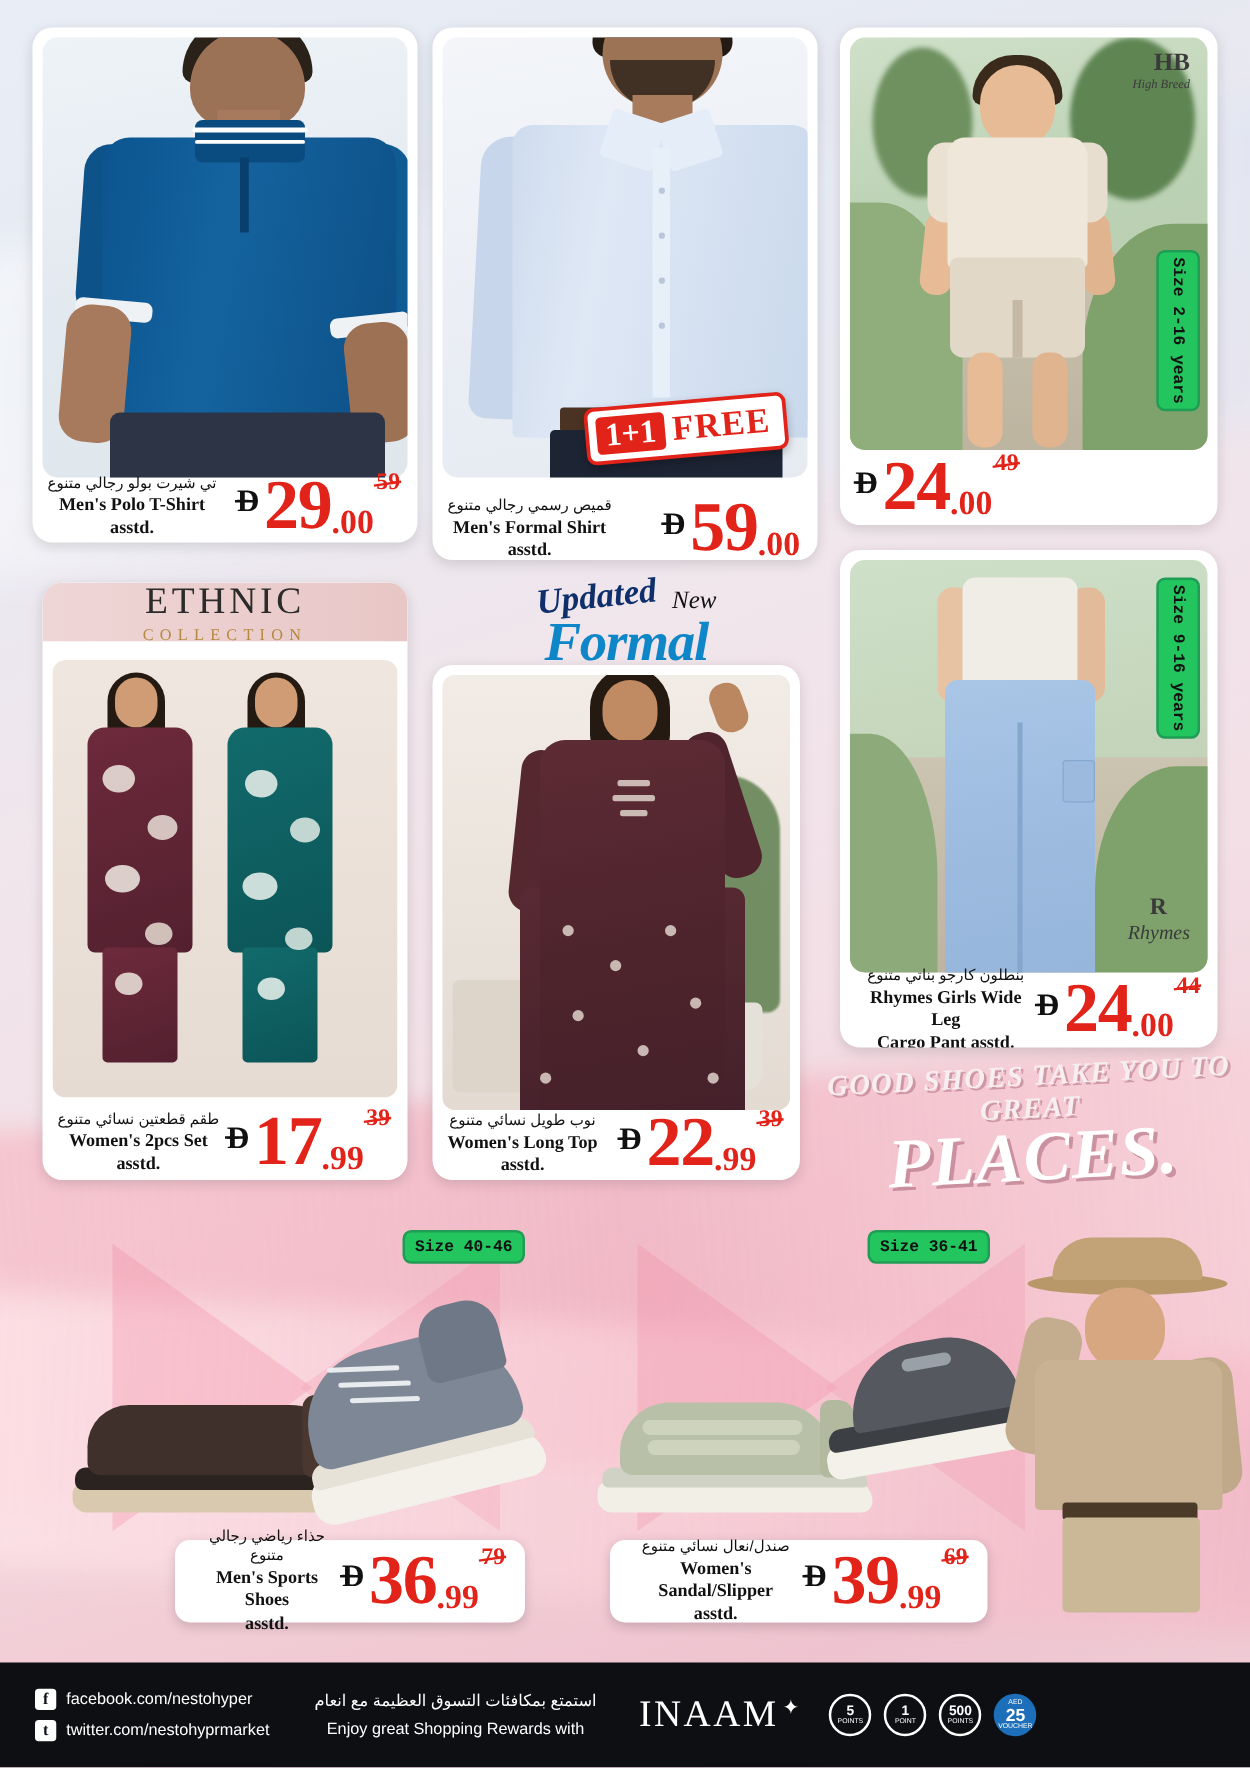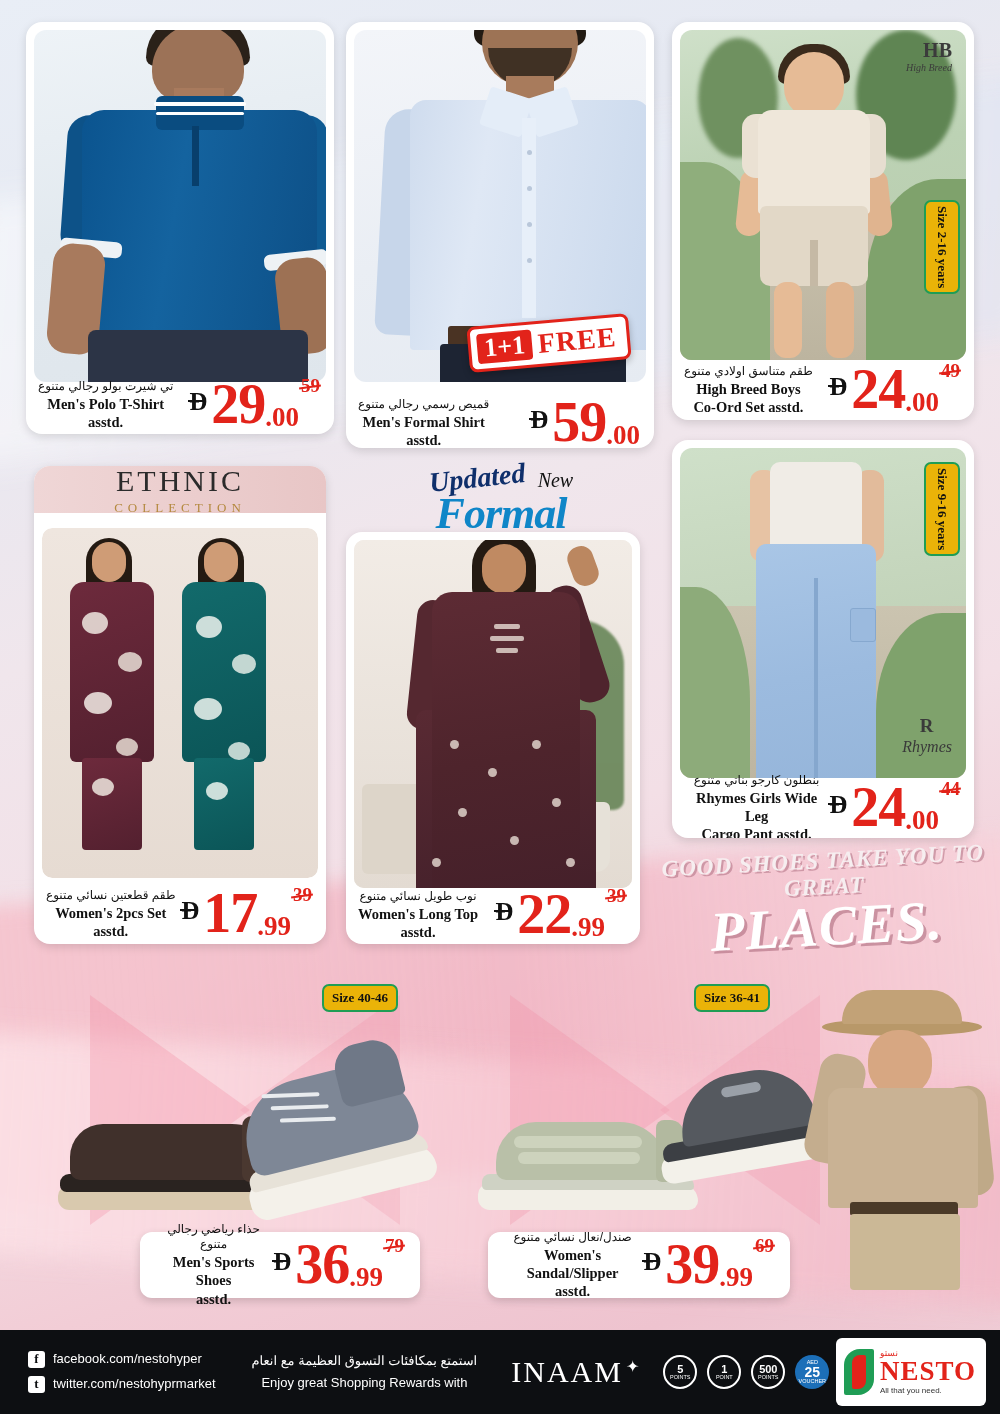--- a/index.html
+++ b/index.html
@@ -82,23 +82,23 @@
   }
   .old::after {
     content: ""; position: absolute; left: -2px; top: 48%; width: 114%; height: 2px;
     background: #e2231a; transform: rotate(-8deg);
   }
   .price-main { display: flex; align-items: flex-end; }
 
   
   .size-pill {
     position: absolute;
-    background: #eab308; border: 2px solid #1f9d55; color: #111;
+    background: #22c55e; border: 2px solid #1f9d55; color: #111;
     border-radius: 7px; font-size: 13px; font-weight: bold;
-    font-family: Liberation Serif, serif;
+    font-family: Liberation Mono, monospace;
     padding: 4px 8px; white-space: nowrap;
   }
   .size-pill.vert { writing-mode: vertical-rl; }
 
   
   .c1bg { background: linear-gradient(170deg,#eef3f7 0%, #e2e9ef 55%, #dfe6ec 100%); }
   .polo-head { position:absolute; left:118px; top:-6px; width:92px; height:78px; background:#9c7257; border-radius:46px 46px 30px 30px; }
   .polo-hair { position:absolute; left:112px; top:-16px; width:104px; height:52px; background:#2a2119; border-radius:52px 52px 10px 10px; }
   .polo-neck { position:absolute; left:140px; top:58px; width:50px; height:40px; background:#a87a5d; }
   .polo-body {
@@ -477,25 +477,20 @@
         <div class="brand-hb">
           <span>HB</span>
           <small>High Breed</small>
         </div>
         <div class="size-pill vert" style="right:6px; top:170px;">
           <span>Size 2-16 years</span>
         </div>
       </div>
     </div>
     <div class="priceblock" style="height:60px;">
-      <div class="names">
-        <div class="name-ar">طقم متناسق اولادي متنوع</div>
-        <div class="name-en">High Breed Boys</div>
-        <div class="name-en">Co-Ord Set asstd.</div>
-      </div>
       <div class="price-wrap">
         <span class="dirham">Ð</span>
         <div class="price-main">
           <span class="pnum">24</span>
           <span class="pdec">.00</span>
           <span class="old" style="margin-left:2px;margin-top:-4px;">49</span>
         </div>
       </div>
     </div>
   </div>
@@ -757,23 +752,15 @@
         <span>500</span>
         <small>POINTS</small>
       </div>
       <div class="coin blue">
         <small>AED</small>
         <b>25</b>
         <small>VOUCHER</small>
       </div>
     </div>
 
-    <div class="nesto">
-      <div class="leaf"></div>
-      <div class="ntxt">
-        <div class="n0">نستو</div>
-        <div class="n1">NESTO</div>
-        <div class="n2">All that you need.</div>
-      </div>
-    </div>
   </div>
 
 </div>
 
 </body></html>

